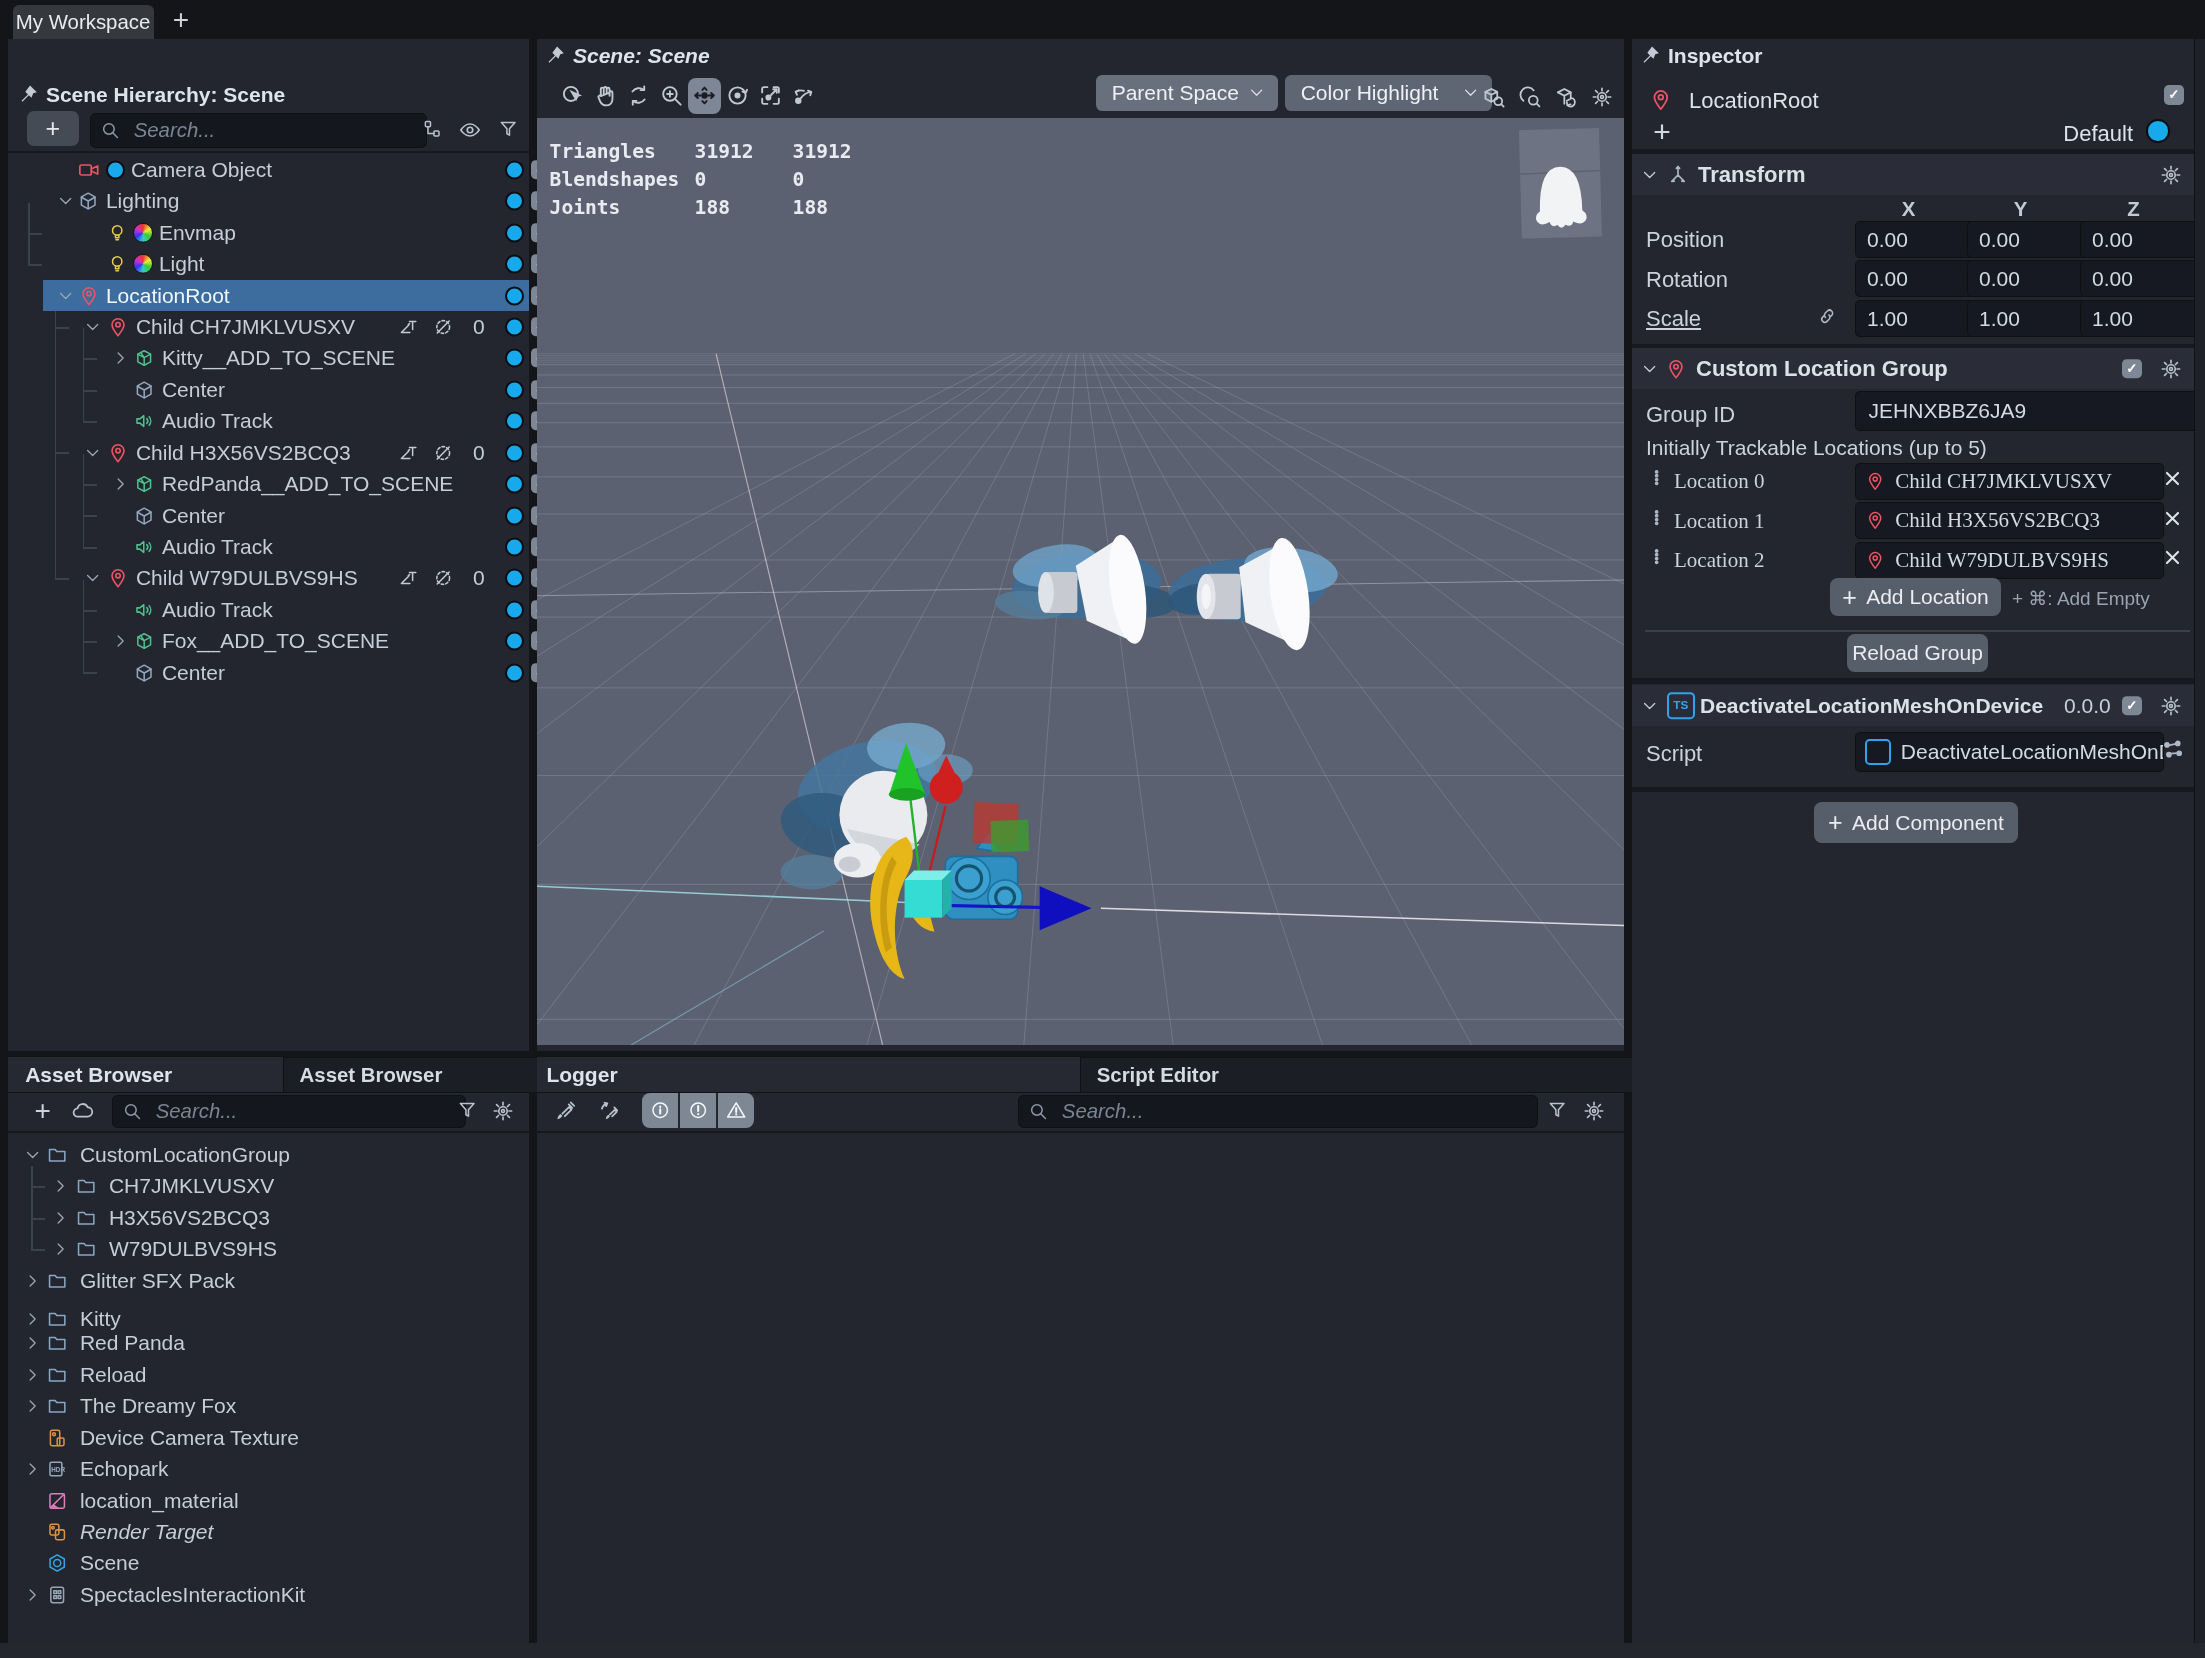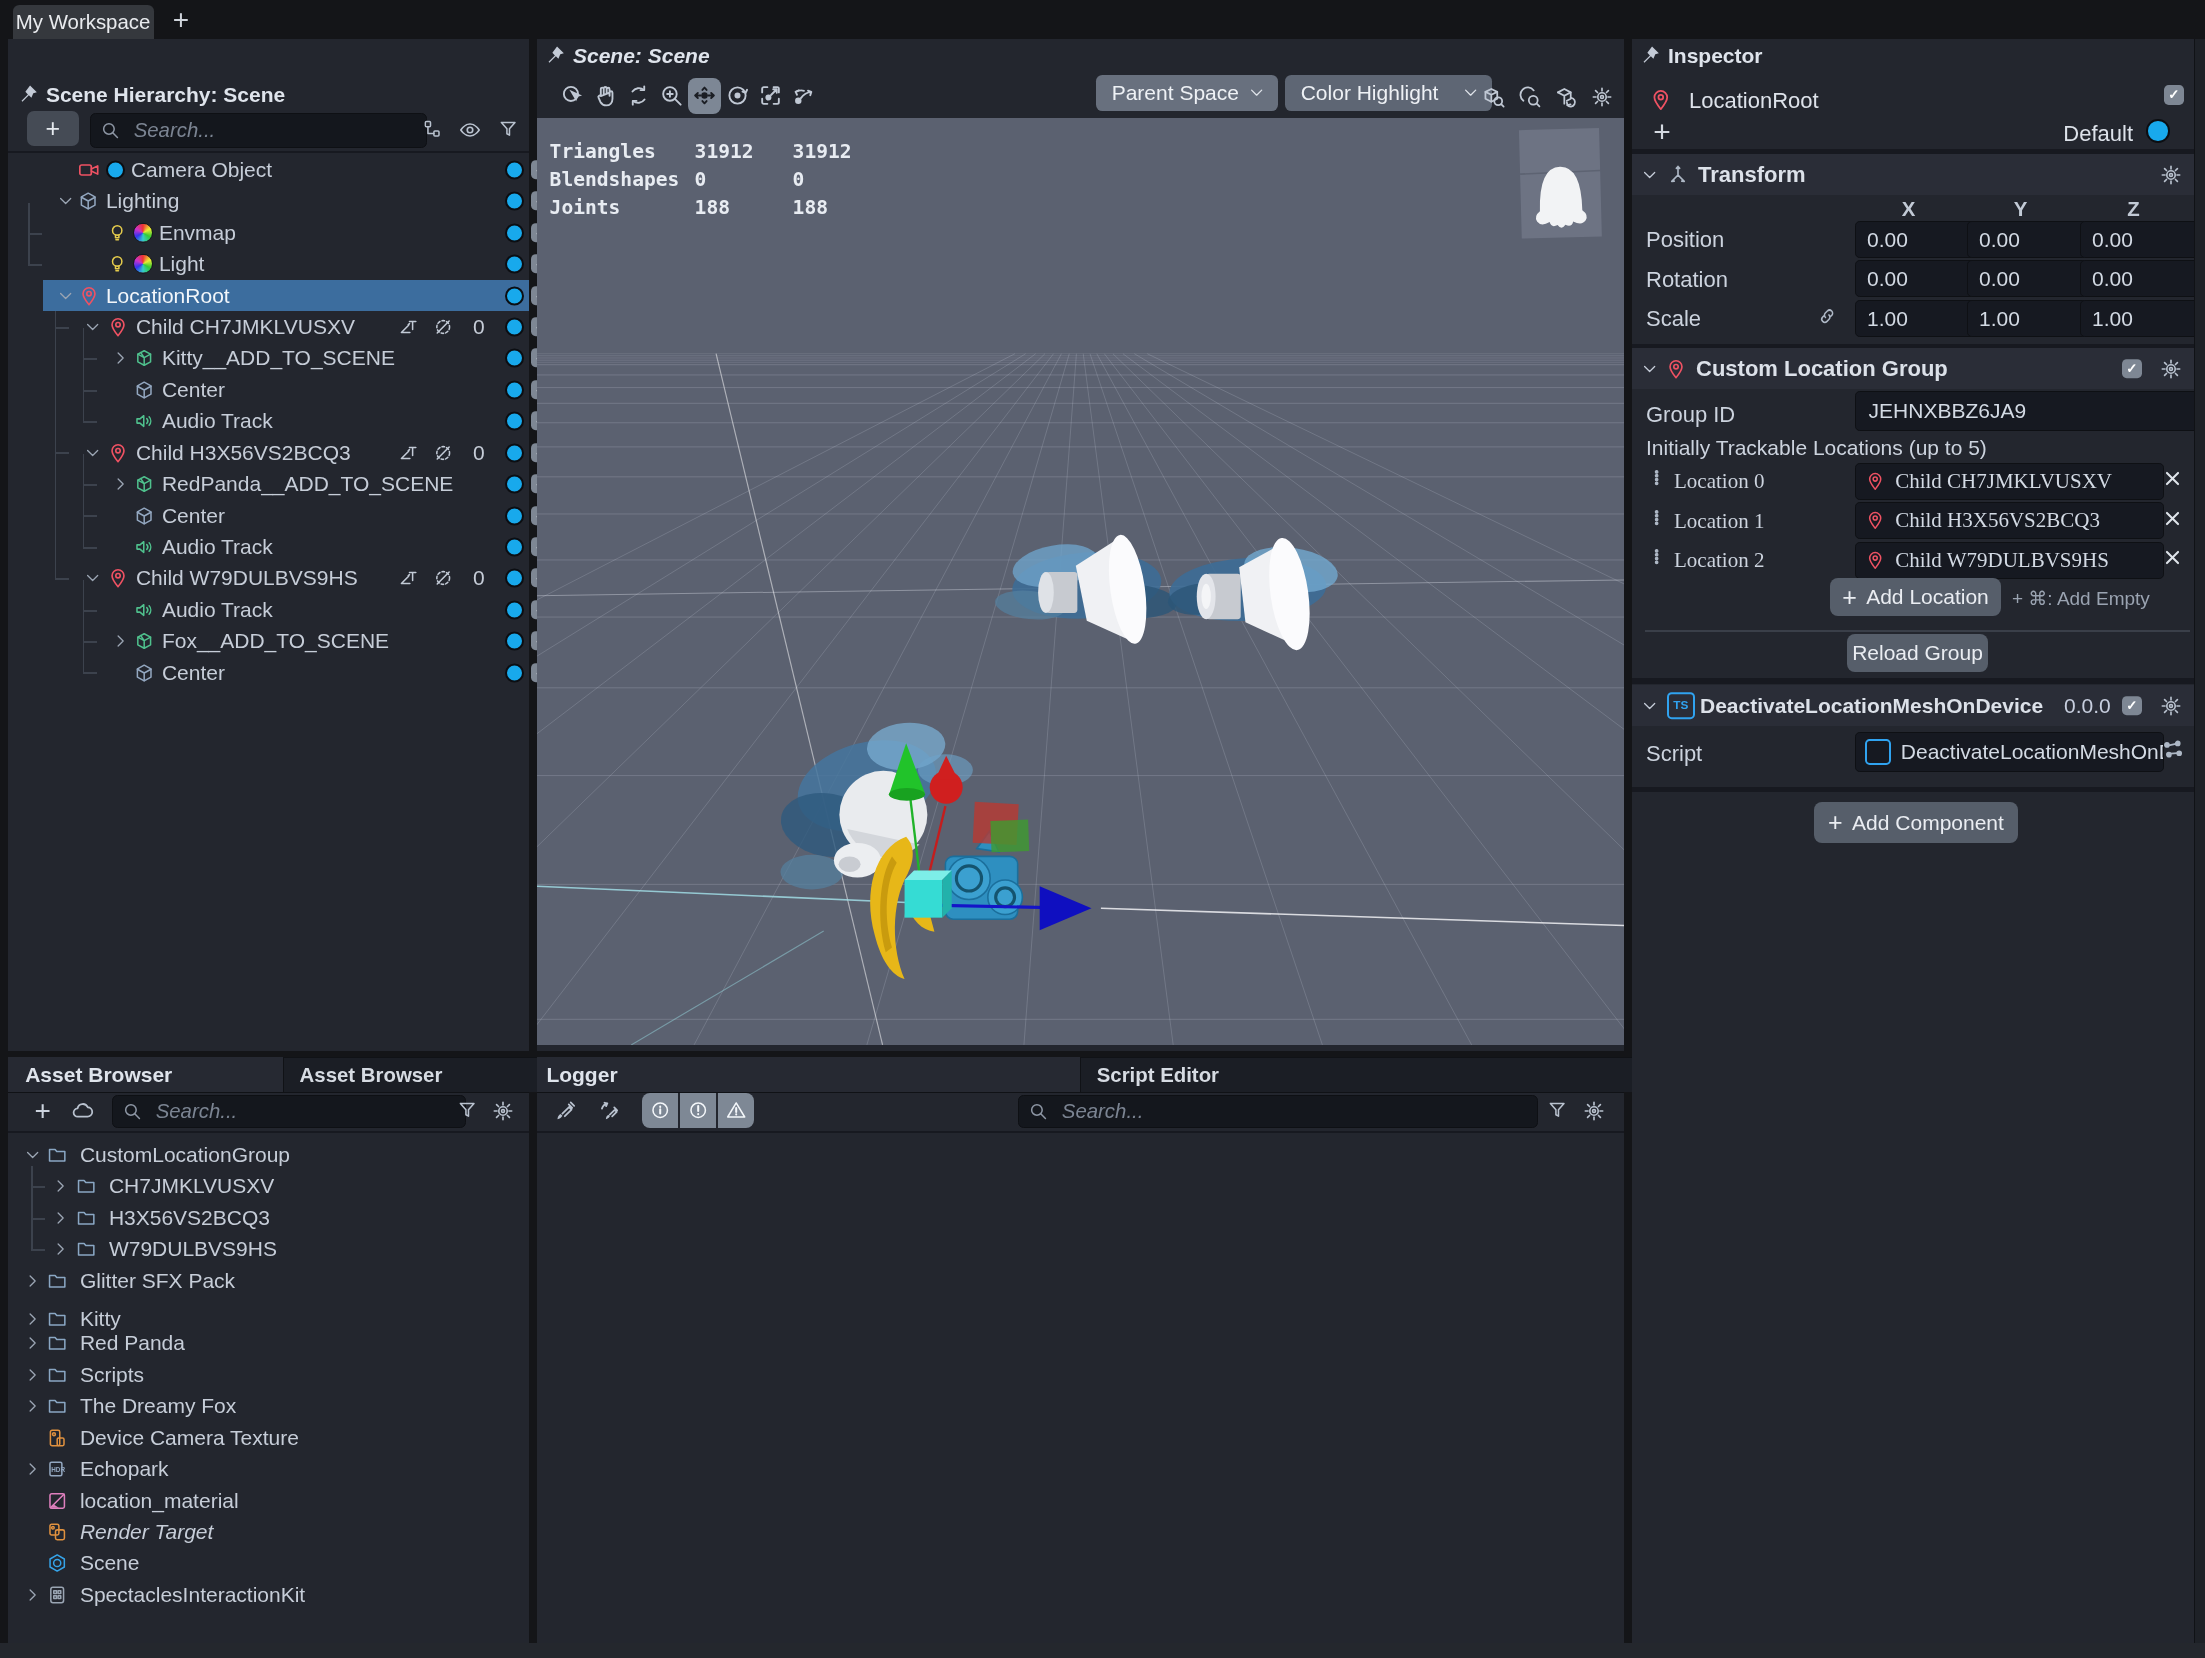--- a/index.html
+++ b/index.html
@@ -767,21 +767,21 @@
         <span class="icon rowicon" style="left: 15.7px; color: rgb(154, 164, 178);">
           <svg width="17.3" height="17.3" viewBox="0 0 24 24" fill="none" stroke="currentColor" stroke-width="1.8" stroke-linecap="round" stroke-linejoin="round">
             <path d="M8.5 5l7 7-7 7"></path>
           </svg>
         </span>
         <span class="icon rowicon" style="left: 39px; color: rgb(138, 167, 196);">
           <svg width="20.4" height="20.4" viewBox="0 0 24 24" fill="none" stroke="currentColor" stroke-width="1.8" stroke-linecap="round" stroke-linejoin="round">
             <path d="M3 5.5h6.5l2 2.5H21v11H3v-13.5z"></path>
           </svg>
         </span>
-        <span class="lbl" style="left: 72px;">Scripts</span>
+        <span class="lbl" style="left: 72px;">Reload</span>
       </div>
       <div class="row" style="top: 251px;">
         <span class="icon rowicon" style="left: 15.7px; color: rgb(154, 164, 178);">
           <svg width="17.3" height="17.3" viewBox="0 0 24 24" fill="none" stroke="currentColor" stroke-width="1.8" stroke-linecap="round" stroke-linejoin="round">
             <path d="M8.5 5l7 7-7 7"></path>
           </svg>
         </span>
         <span class="icon rowicon" style="left: 39px; color: rgb(138, 167, 196);">
           <svg width="20.4" height="20.4" viewBox="0 0 24 24" fill="none" stroke="currentColor" stroke-width="1.8" stroke-linecap="round" stroke-linejoin="round">
             <path d="M3 5.5h6.5l2 2.5H21v11H3v-13.5z"></path>
@@ -982,21 +982,21 @@
     </div>
   <div class="abs" id="tr-rows" style="left:0;top:182px;width:573px;height:118px;">
       <div class="abs" style="left: 14px; top: 6.3px; font-size: 22px;">Position</div>
       <div class="field" style="left: 223px; top: 0px; width: 107px; height: 35px; padding-left: 11px;">0.00</div>
       <div class="field" style="left: 335px; top: 0px; width: 107px; height: 35px; padding-left: 11px;">0.00</div>
       <div class="field" style="left: 448px; top: 0px; width: 107px; height: 35px; padding-left: 11px;">0.00</div>
       <div class="abs" style="left: 14px; top: 46px; font-size: 22px;">Rotation</div>
       <div class="field" style="left: 223px; top: 39px; width: 107px; height: 35px; padding-left: 11px;">0.00</div>
       <div class="field" style="left: 335px; top: 39px; width: 107px; height: 35px; padding-left: 11px;">0.00</div>
       <div class="field" style="left: 448px; top: 39px; width: 107px; height: 35px; padding-left: 11px;">0.00</div>
-      <div class="abs" style="left: 14px; top: 85px; font-size: 22px;">Scale</div>
+      <div class="abs" style="left: 14px; top: 85px; font-size: 22px; text-decoration: underline;">Scale</div>
       <span class="icon abs" style="left: 185px; top: 85px; color: rgb(174, 184, 198);">
         <svg width="20.4" height="20.4" viewBox="0 0 24 24" fill="none" stroke="currentColor" stroke-width="1.8" stroke-linecap="round" stroke-linejoin="round">
           <path d="M10 13.5a3.6 3.6 0 01-.2-5.2l2.4-2.4a3.6 3.6 0 015.1 5.1l-1.4 1.4M14 10.5a3.6 3.6 0 01.2 5.2l-2.4 2.4a3.6 3.6 0 01-5.1-5.1l1.4-1.4"></path>
         </svg>
       </span>
       <div class="field" style="left: 223px; top: 79px; width: 107px; height: 35px; padding-left: 11px;">1.00</div>
       <div class="field" style="left: 335px; top: 79px; width: 107px; height: 35px; padding-left: 11px;">1.00</div>
       <div class="field" style="left: 448px; top: 79px; width: 107px; height: 35px; padding-left: 11px;">1.00</div>
     </div>
 

